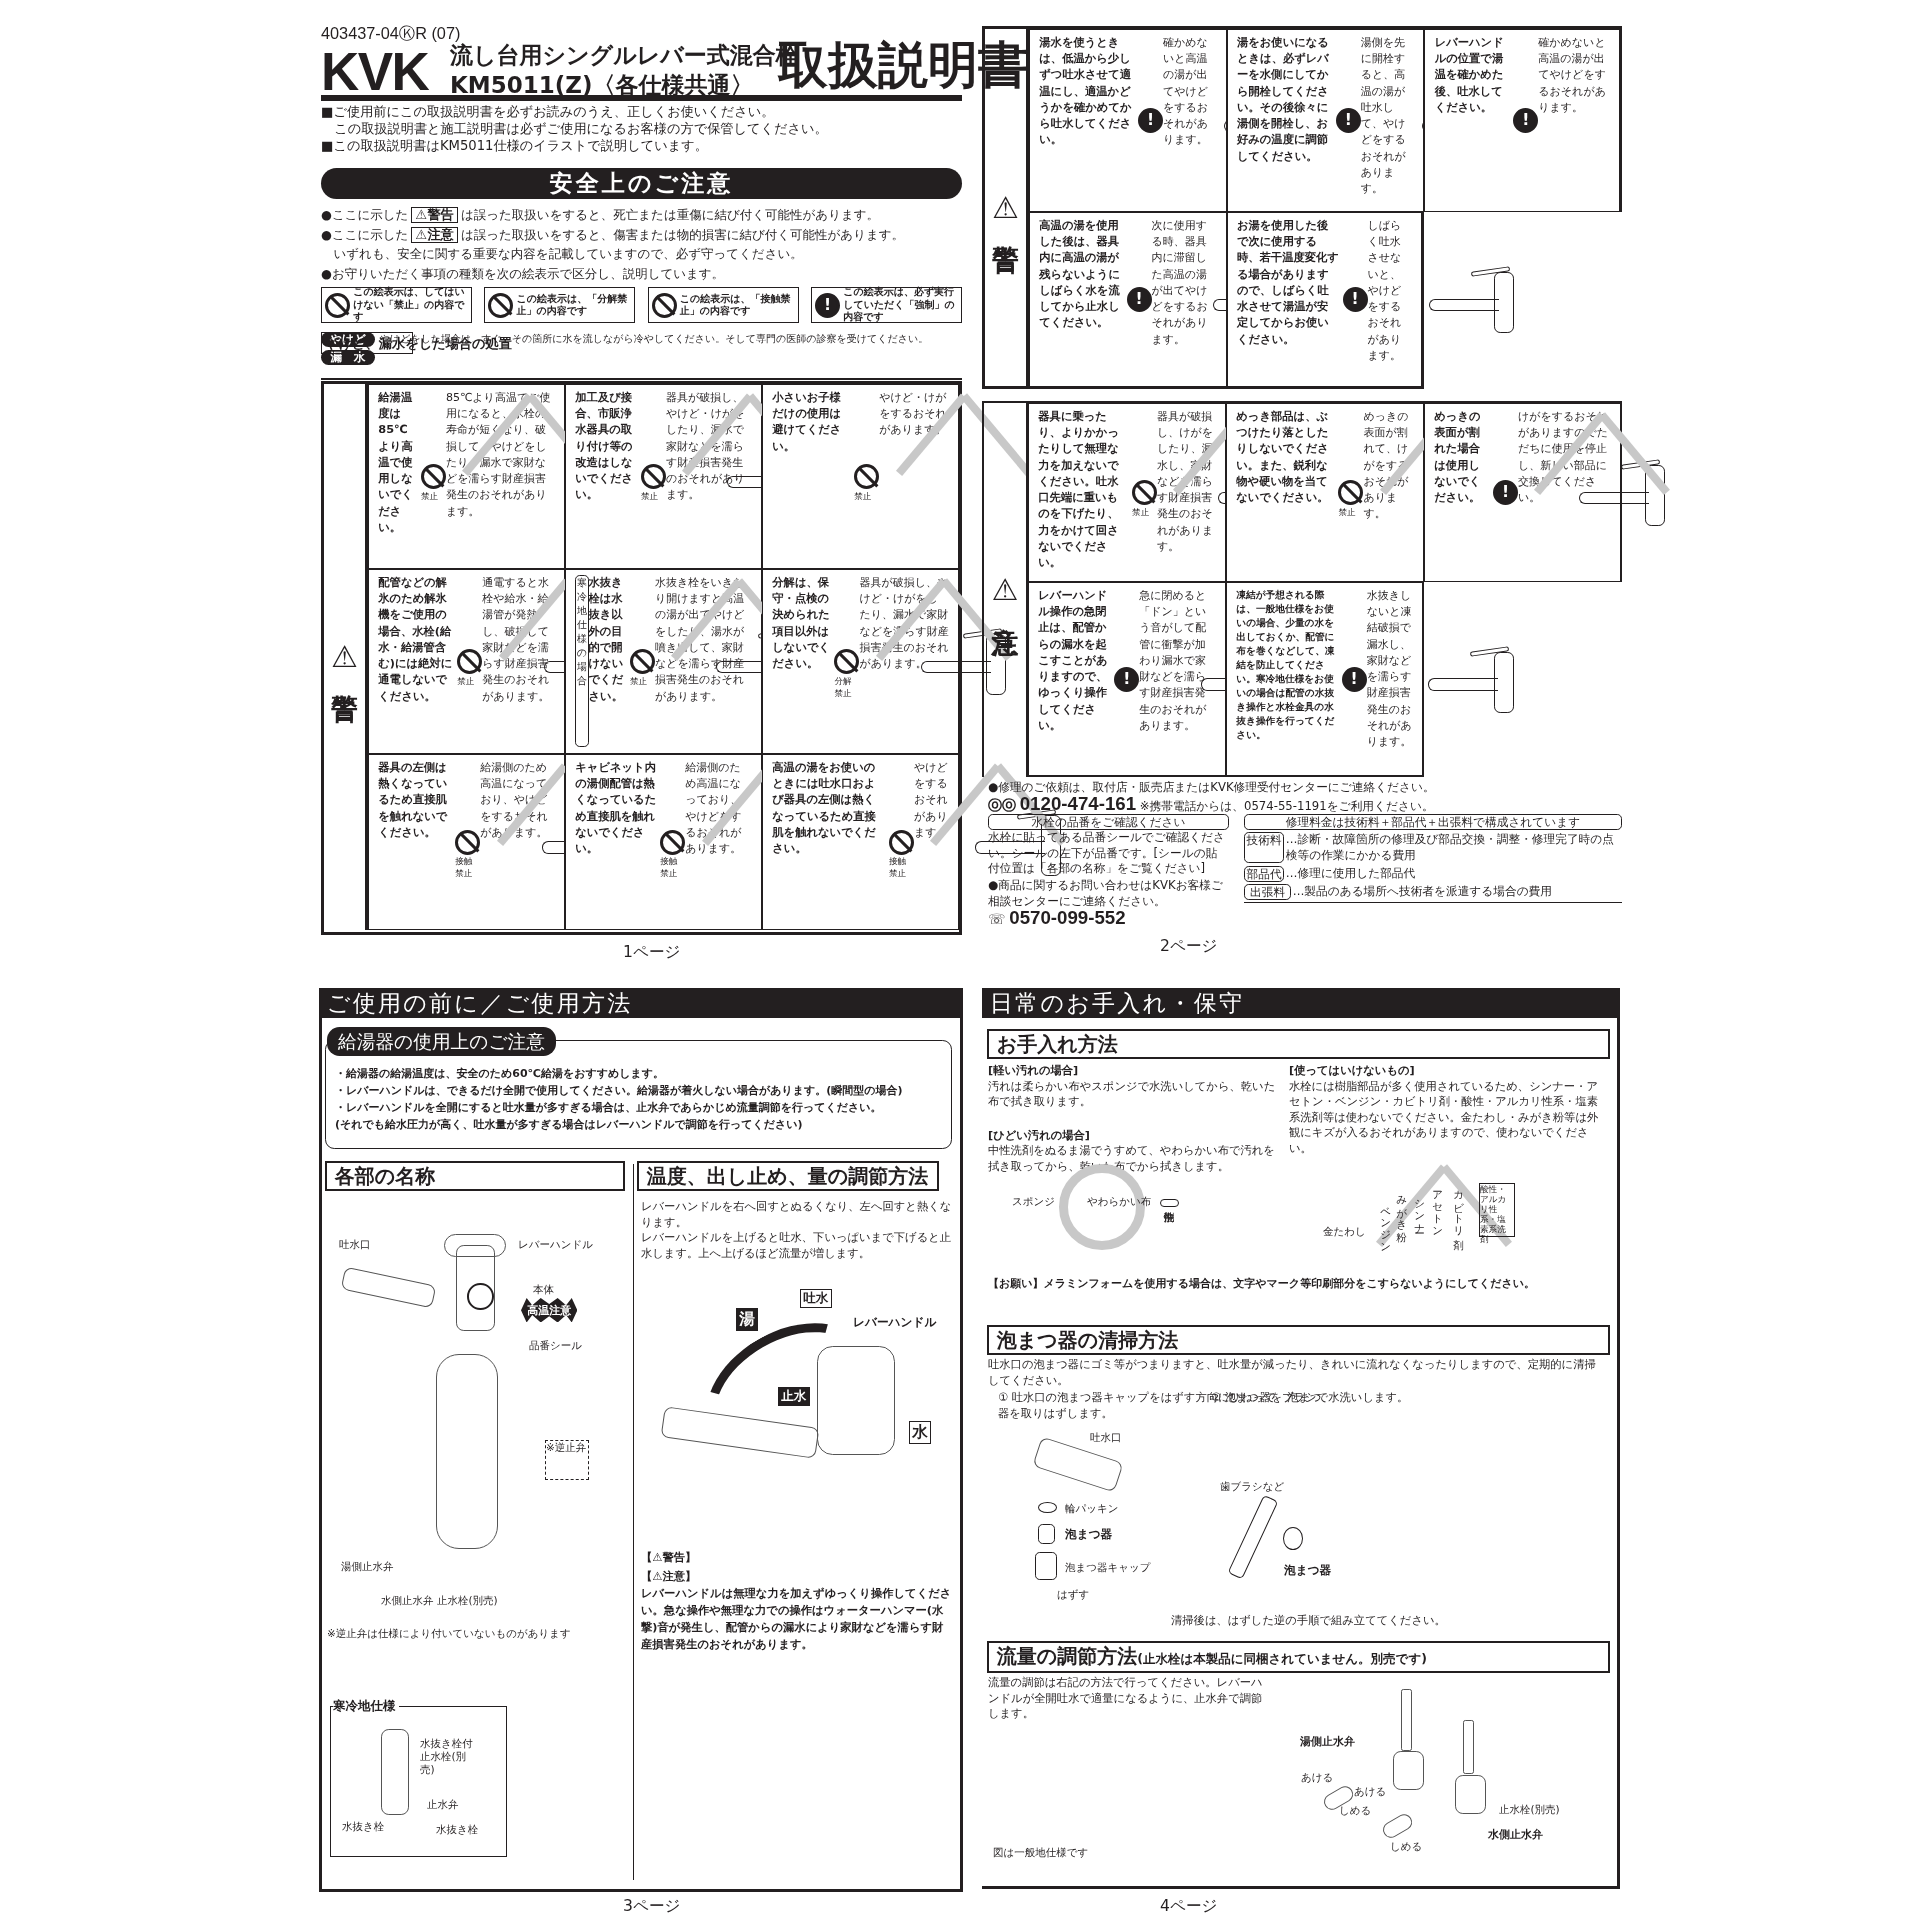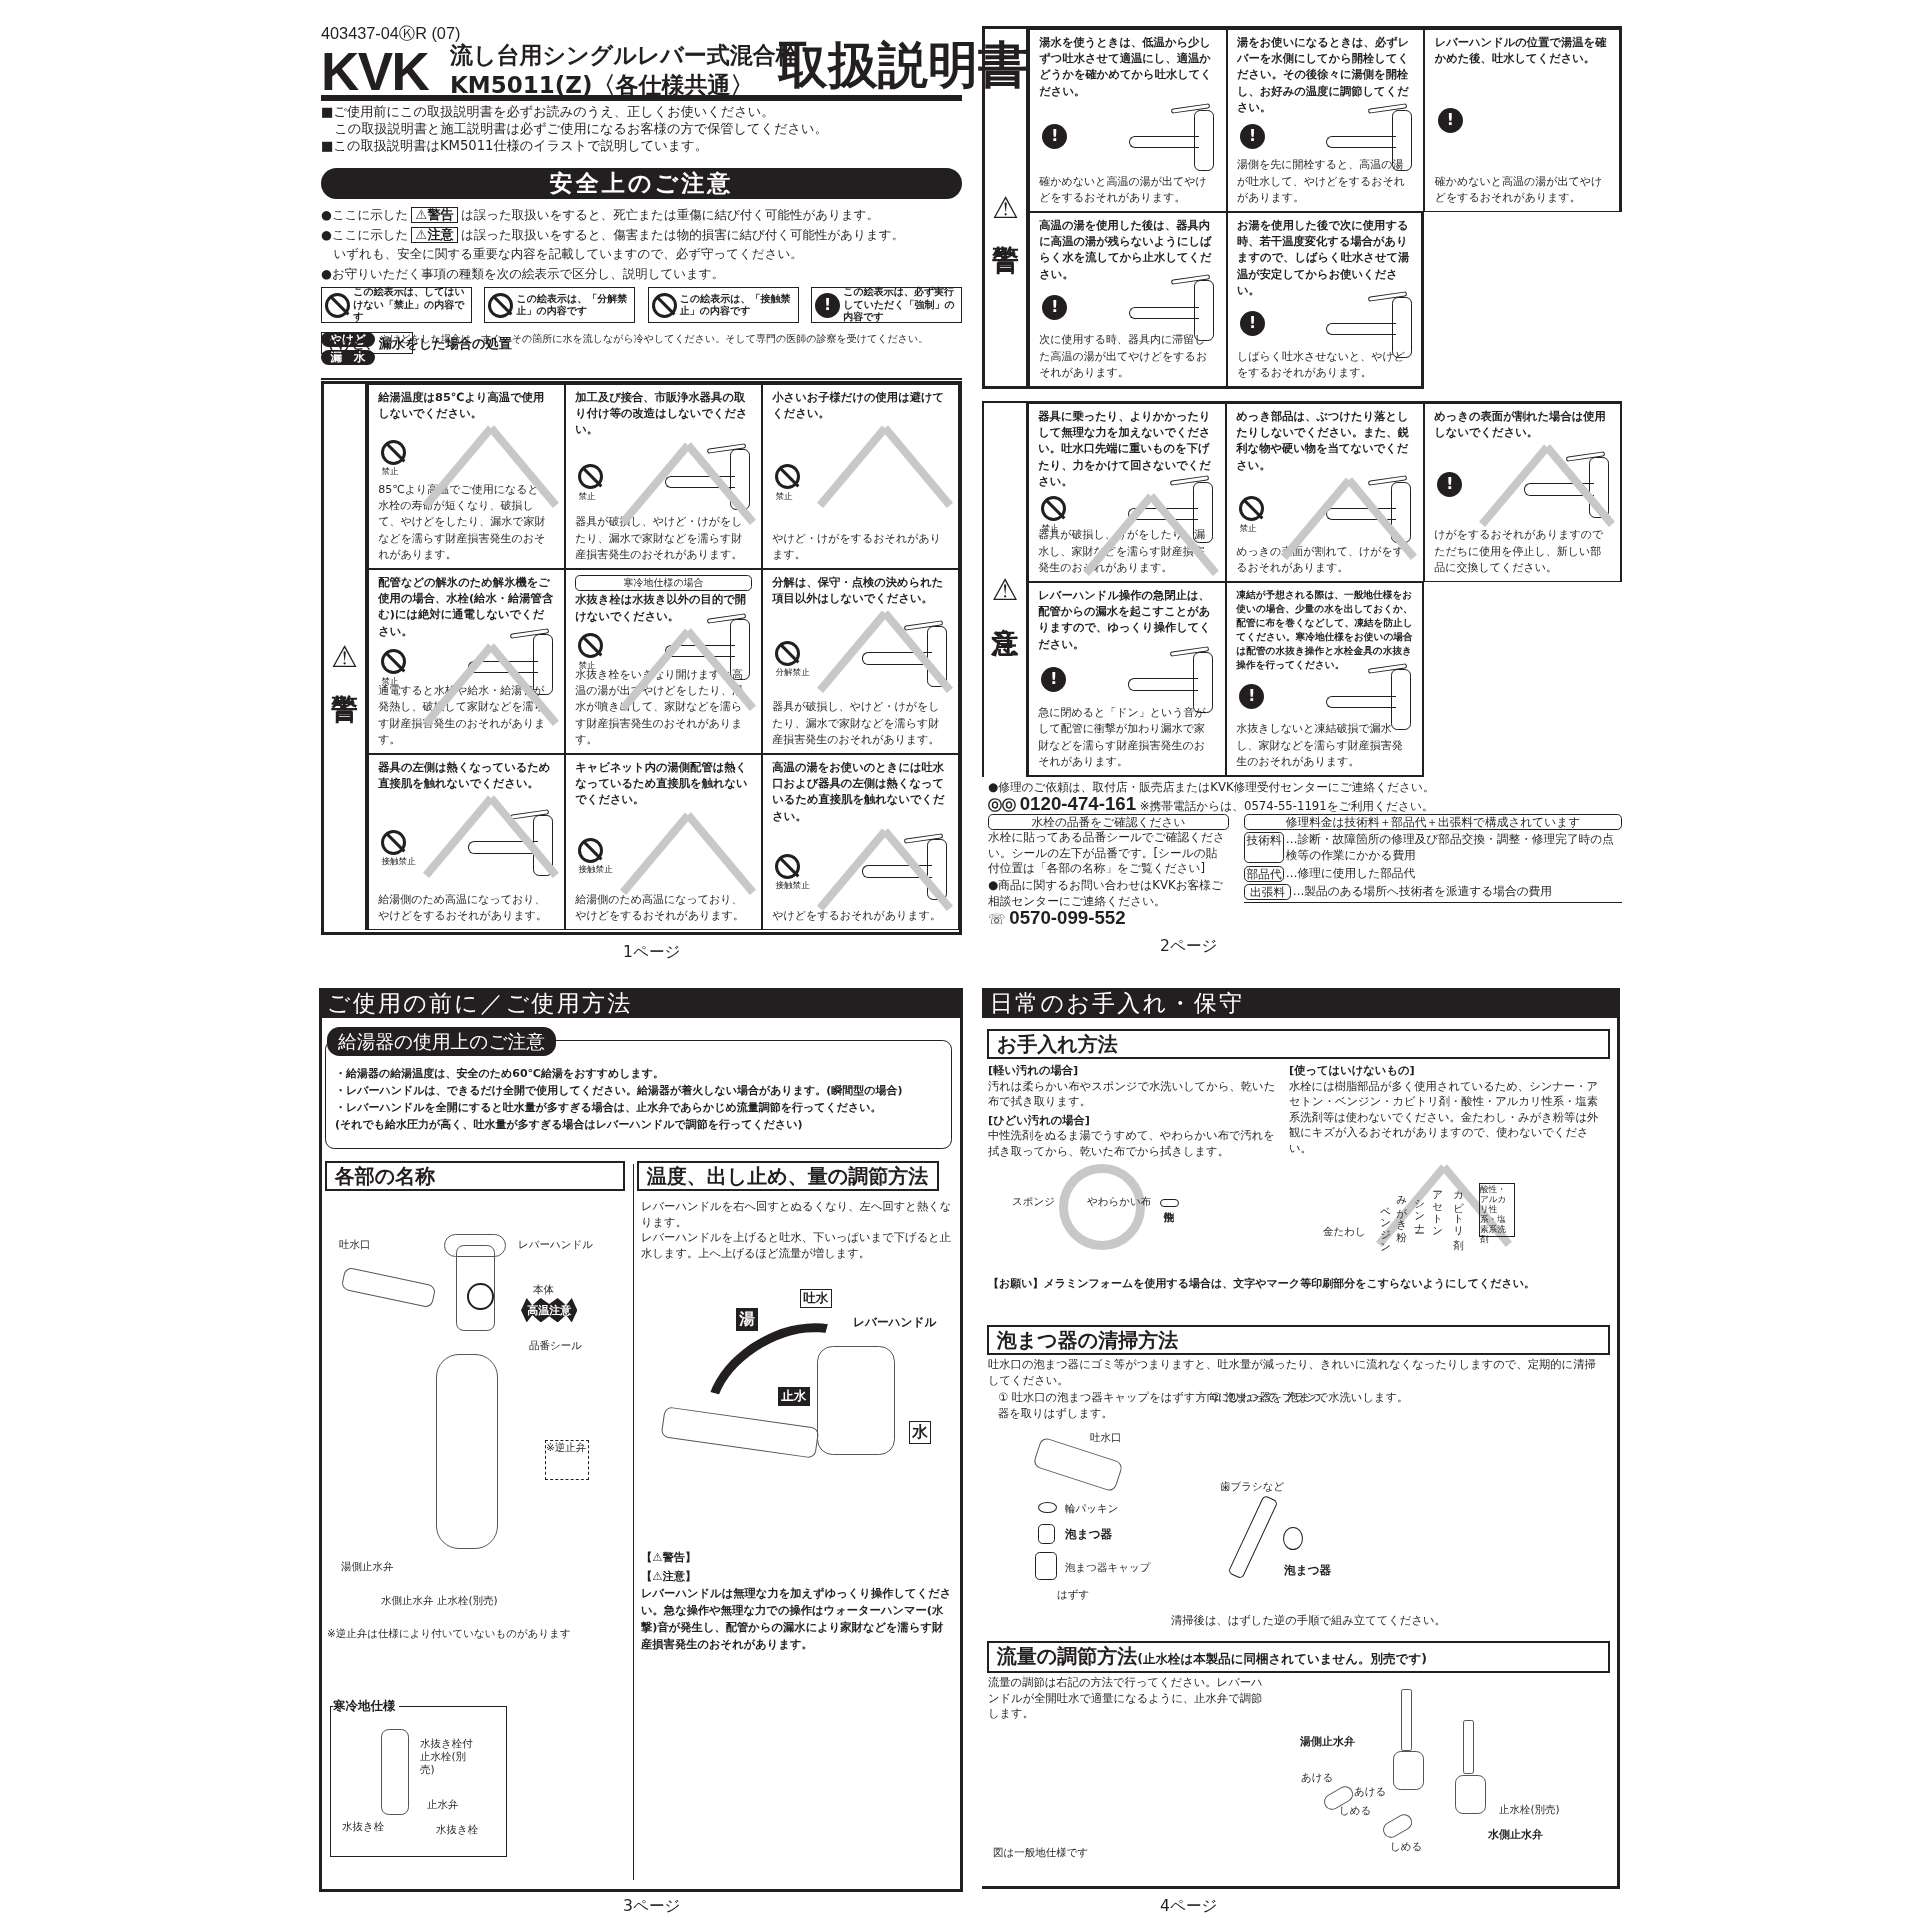--- a/index.html
+++ b/index.html
@@ -19,21 +19,21 @@
   .ic{width:25px;height:25px;border-radius:50%;border:3.1px solid #231f20;position:relative;flex:none}
   .ic.prohibit::after{content:"";position:absolute;left:-1.6px;top:8.6px;width:25px;height:3.1px;background:#231f20;transform:rotate(45deg)}
   .ic.mandatory{background:#231f20;color:#fff;font-weight:bold;font-size:15.6px;text-align:center;line-height:18.7px}
   .burn{position:absolute;left:321px;top:332px;width:641px;height:44px;display:flex;gap:4.7px;font-size:10px;line-height:13.2px}
   .burn .lbl{border:1.6px solid #231f20;font-weight:bold;font-size:13.2px;line-height:17px;padding:1.6px 3.1px;width:92px}
   .burn .chips{display:flex;flex-direction:column;gap:3.1px}
   .chip{background:#231f20;color:#fff;border-radius:9.3px;font-weight:bold;font-size:11.7px;padding:0.8px 6.2px;text-align:center;width:54px}
   .grid{position:absolute;border:3.9px solid #231f20;display:grid}
   .side{border-right:3.9px solid #231f20;display:flex;flex-direction:column;align-items:center;justify-content:center;font-weight:bold;font-size:26.5px;line-height:34px}
   .tri{font-size:30px;line-height:34px}
-  .cell{border:1.9px solid #231f20;padding:4.7px 9.3px;display:flex;flex-direction:column;position:relative;background:#fff}
+  .cell{border:1.9px solid #231f20;padding:4.7px 9.3px;display:flex;flex-direction:row;position:relative;background:#fff}
   .cell .h{font-weight:bold;font-size:11.3px;line-height:16.3px}
   .cell .art{flex:1;position:relative;display:flex;align-items:center;padding-left:3.1px}
   .cell .art .sub{position:absolute;left:3.1px;top:calc(50% + 14px);font-size:8.6px}
   .cell .b{font-size:11px;line-height:16.3px}
   .xmark{position:absolute;left:62px;top:6.2px;width:93px;height:78px}
   .xmark::before,.xmark::after{content:"";position:absolute;left:50%;top:0;width:7.8px;height:130%;background:#c8c8c8;transform-origin:top}
   .xmark::before{transform:rotate(40deg)}
   .xmark::after{transform:rotate(-40deg)}
   .faucet{position:absolute;left:93px;width:93px;height:70px}
   .faucet .body{position:absolute;right:11px;top:7.8px;width:20px;height:61px;border:1.6px solid #231f20;border-radius:6.2px}
@@ -448,21 +448,21 @@
   <div>レバーハンドルは無理な力を加えずゆっくり操作してください。急な操作や無理な力での操作はウォーターハンマー(水撃)音が発生し、配管からの漏水により家財などを濡らす財産損害発生のおそれがあります。</div>
 </div>
 <div class="pageno" style="left:623px;top:1896px">3ページ</div>
 
 <div class="sec-head" style="left:982px;top:988px;width:638px">日常のお手入れ・保守</div>
 <div class="frame" style="left:982px;top:1016px;width:638px;height:873px;border-left:none"></div>
 <div class="subhead" style="left:987px;top:1029px;width:623px">お手入れ方法</div>
 <div class="txt" style="left:988px;top:1063px;width:296px">
   <div class="bold">[軽い汚れの場合]</div>
   <div>汚れは柔らかい布やスポンジで水洗いしてから、乾いた布で拭き取ります。</div>
-  <div class="bold" style="margin-top:3px">[ひどい汚れの場合]</div>
+  <div class="bold" style="margin-top:18px">[ひどい汚れの場合]</div>
   <div>中性洗剤をぬるま湯でうすめて、やわらかい布で汚れを拭き取ってから、乾いた布でから拭きします。</div>
 </div>
 <div class="txt" style="left:1289px;top:1063px;width:319px">
   <div class="bold">[使ってはいけないもの]</div>
   <div>水栓には樹脂部品が多く使用されているため、シンナー・アセトン・ベンジン・カビトリ剤・酸性・アルカリ性系・塩素系洗剤等は使わないでください。金たわし・みがき粉等は外観にキズが入るおそれがありますので、使わないでください。</div>
 </div>
 <div style="position:absolute;left:1059px;top:1164px;width:86px;height:86px;border:9.3px solid #c8c8c8;border-radius:50%"></div>
 <div class="lbl" style="left:1012px;top:1195px">スポンジ</div>
 <div class="lbl" style="left:1087px;top:1195px">やわらかい布</div>
 <div class="lbl" style="left:1160px;top:1199px;writing-mode:vertical-rl;border:1.2px solid #231f20;border-radius:11px;padding:3.1px 1.6px">中性洗剤</div>

